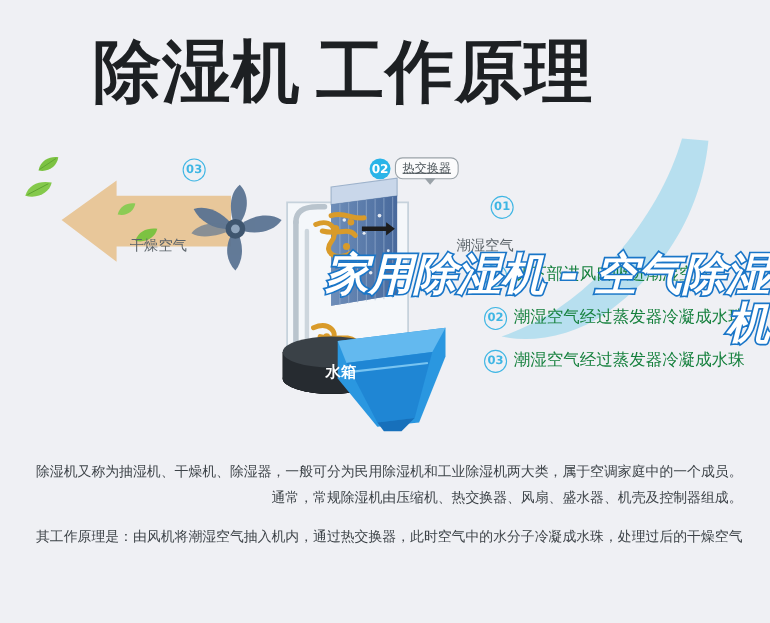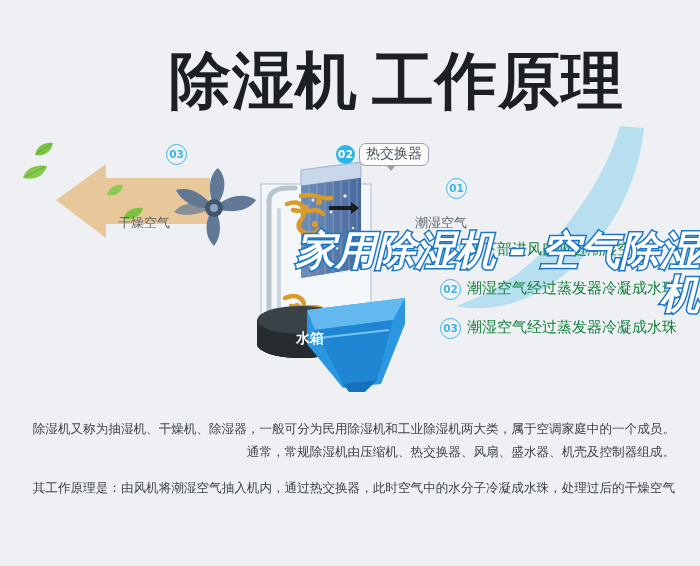--- a/index.html
+++ b/index.html
@@ -7,22 +7,22 @@
     width:700px;height:566px;
     background:#eff0f4;
     font-family:"DejaVu Sans","Liberation Sans",sans-serif;
     overflow:hidden;
     position:relative;
   }
   #page{position:relative;width:700px;height:566px;overflow:hidden;background:#eff0f4;}
 
   
   .title-bar{
-    position:absolute;left:0;top:38px;width:624px;height:86px;
-    display:flex;align-items:center;justify-content:flex-end;
+    position:absolute;left:0;top:22px;width:624px;height:86px;
+    display:flex;align-items:center;justify-content:center;
   }
   .title-text{
     font-size:62px;font-weight:bold;color:#1d2023;
     letter-spacing:1px;line-height:1;white-space:nowrap;
     font-family:"DejaVu Sans","Liberation Sans",sans-serif;
   }
   .title-text .t2{margin-left:14px;}
 
   
   .stage{position:absolute;left:0;top:118px;width:700px;height:292px;}
@@ -55,22 +55,23 @@
     display:flex;align-items:center;justify-content:center;line-height:1;
     flex:0 0 auto;
     margin-left:48px;
   }
   .num-badge.hollow{
     background:transparent;color:#3fb6e4;border:1.6px solid #3fb6e4;
     font-size:10.5px;
   }
   .he-bubble{
     border:1.3px solid #9aa2a8;border-radius:7px;background:rgba(255,255,255,.72);
-    padding:1px 6px 2px;font-size:14px;color:#4a5358;white-space:nowrap;
+    padding:1px 6px 2px;font-size:11px;color:#4a5358;white-space:nowrap;
     position:relative;
+    text-decoration:underline;
   }
   .he-bubble:after{
     content:"";position:absolute;left:26px;bottom:-6px;
     width:0;height:0;border-left:5px solid transparent;border-right:5px solid transparent;
     border-top:6px solid #9aa2a8;
   }
 
   
   .mark03{position:absolute;left:118px;top:26px;}
   .label-dry{

